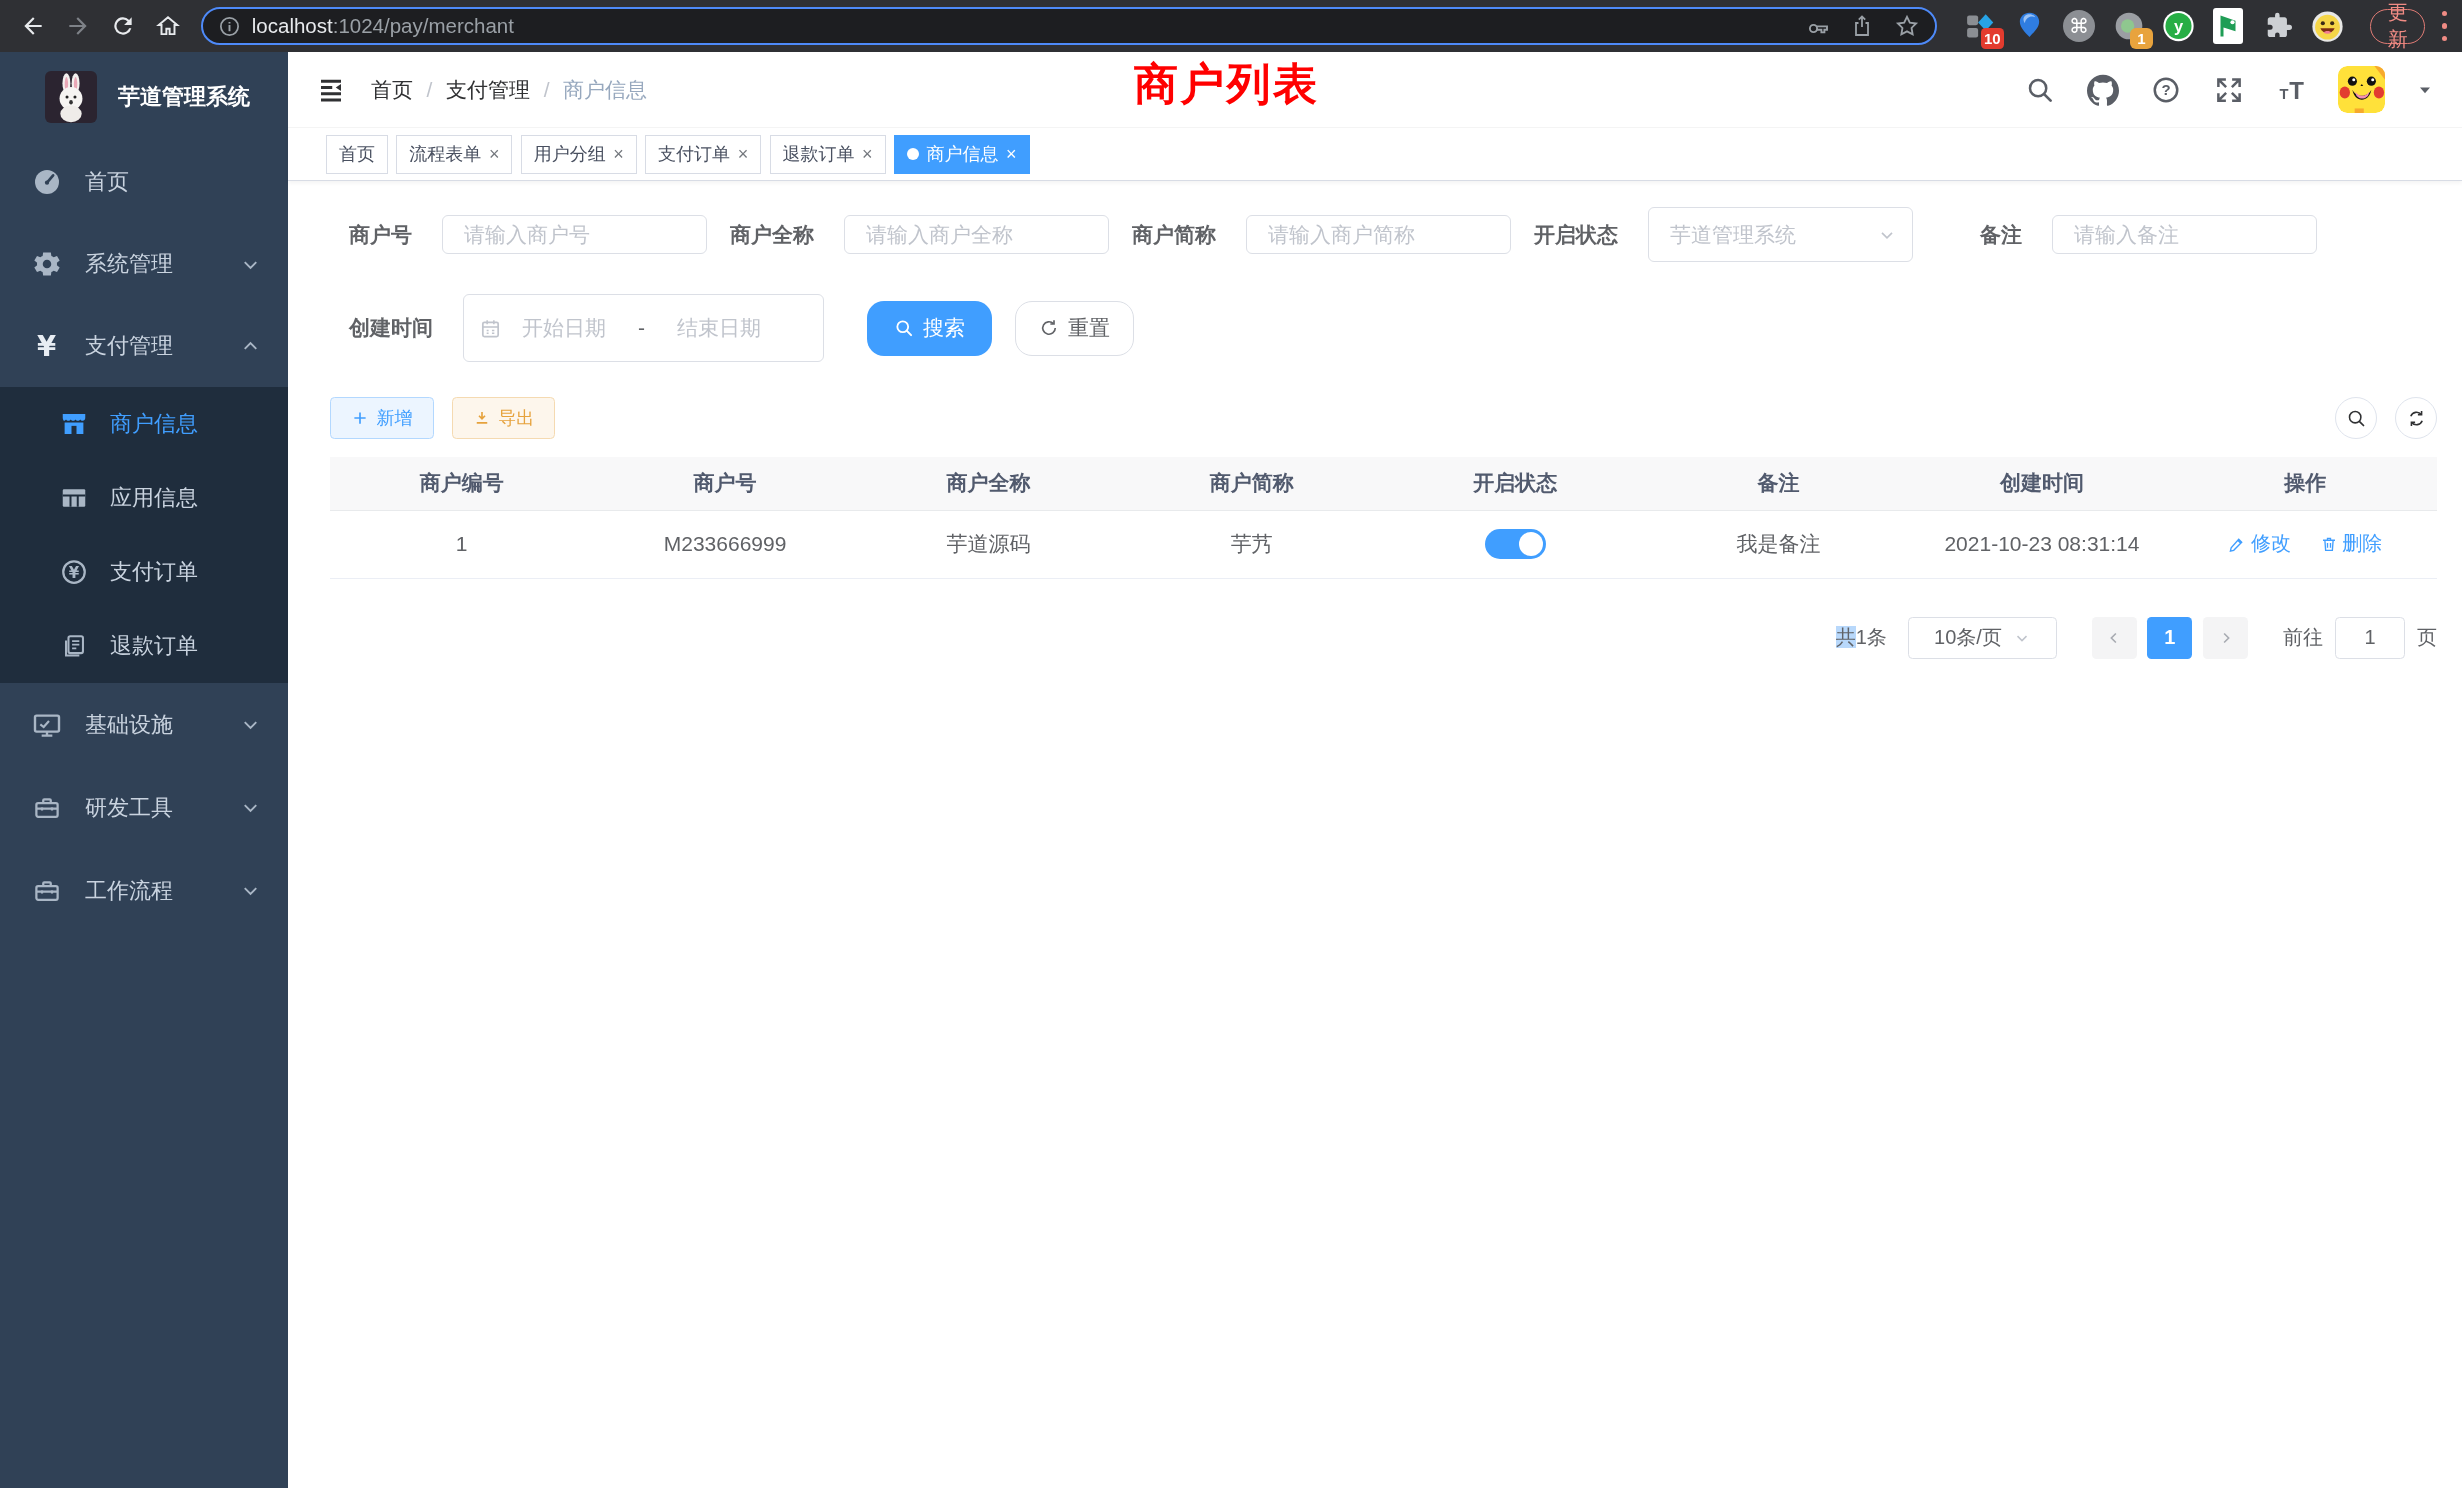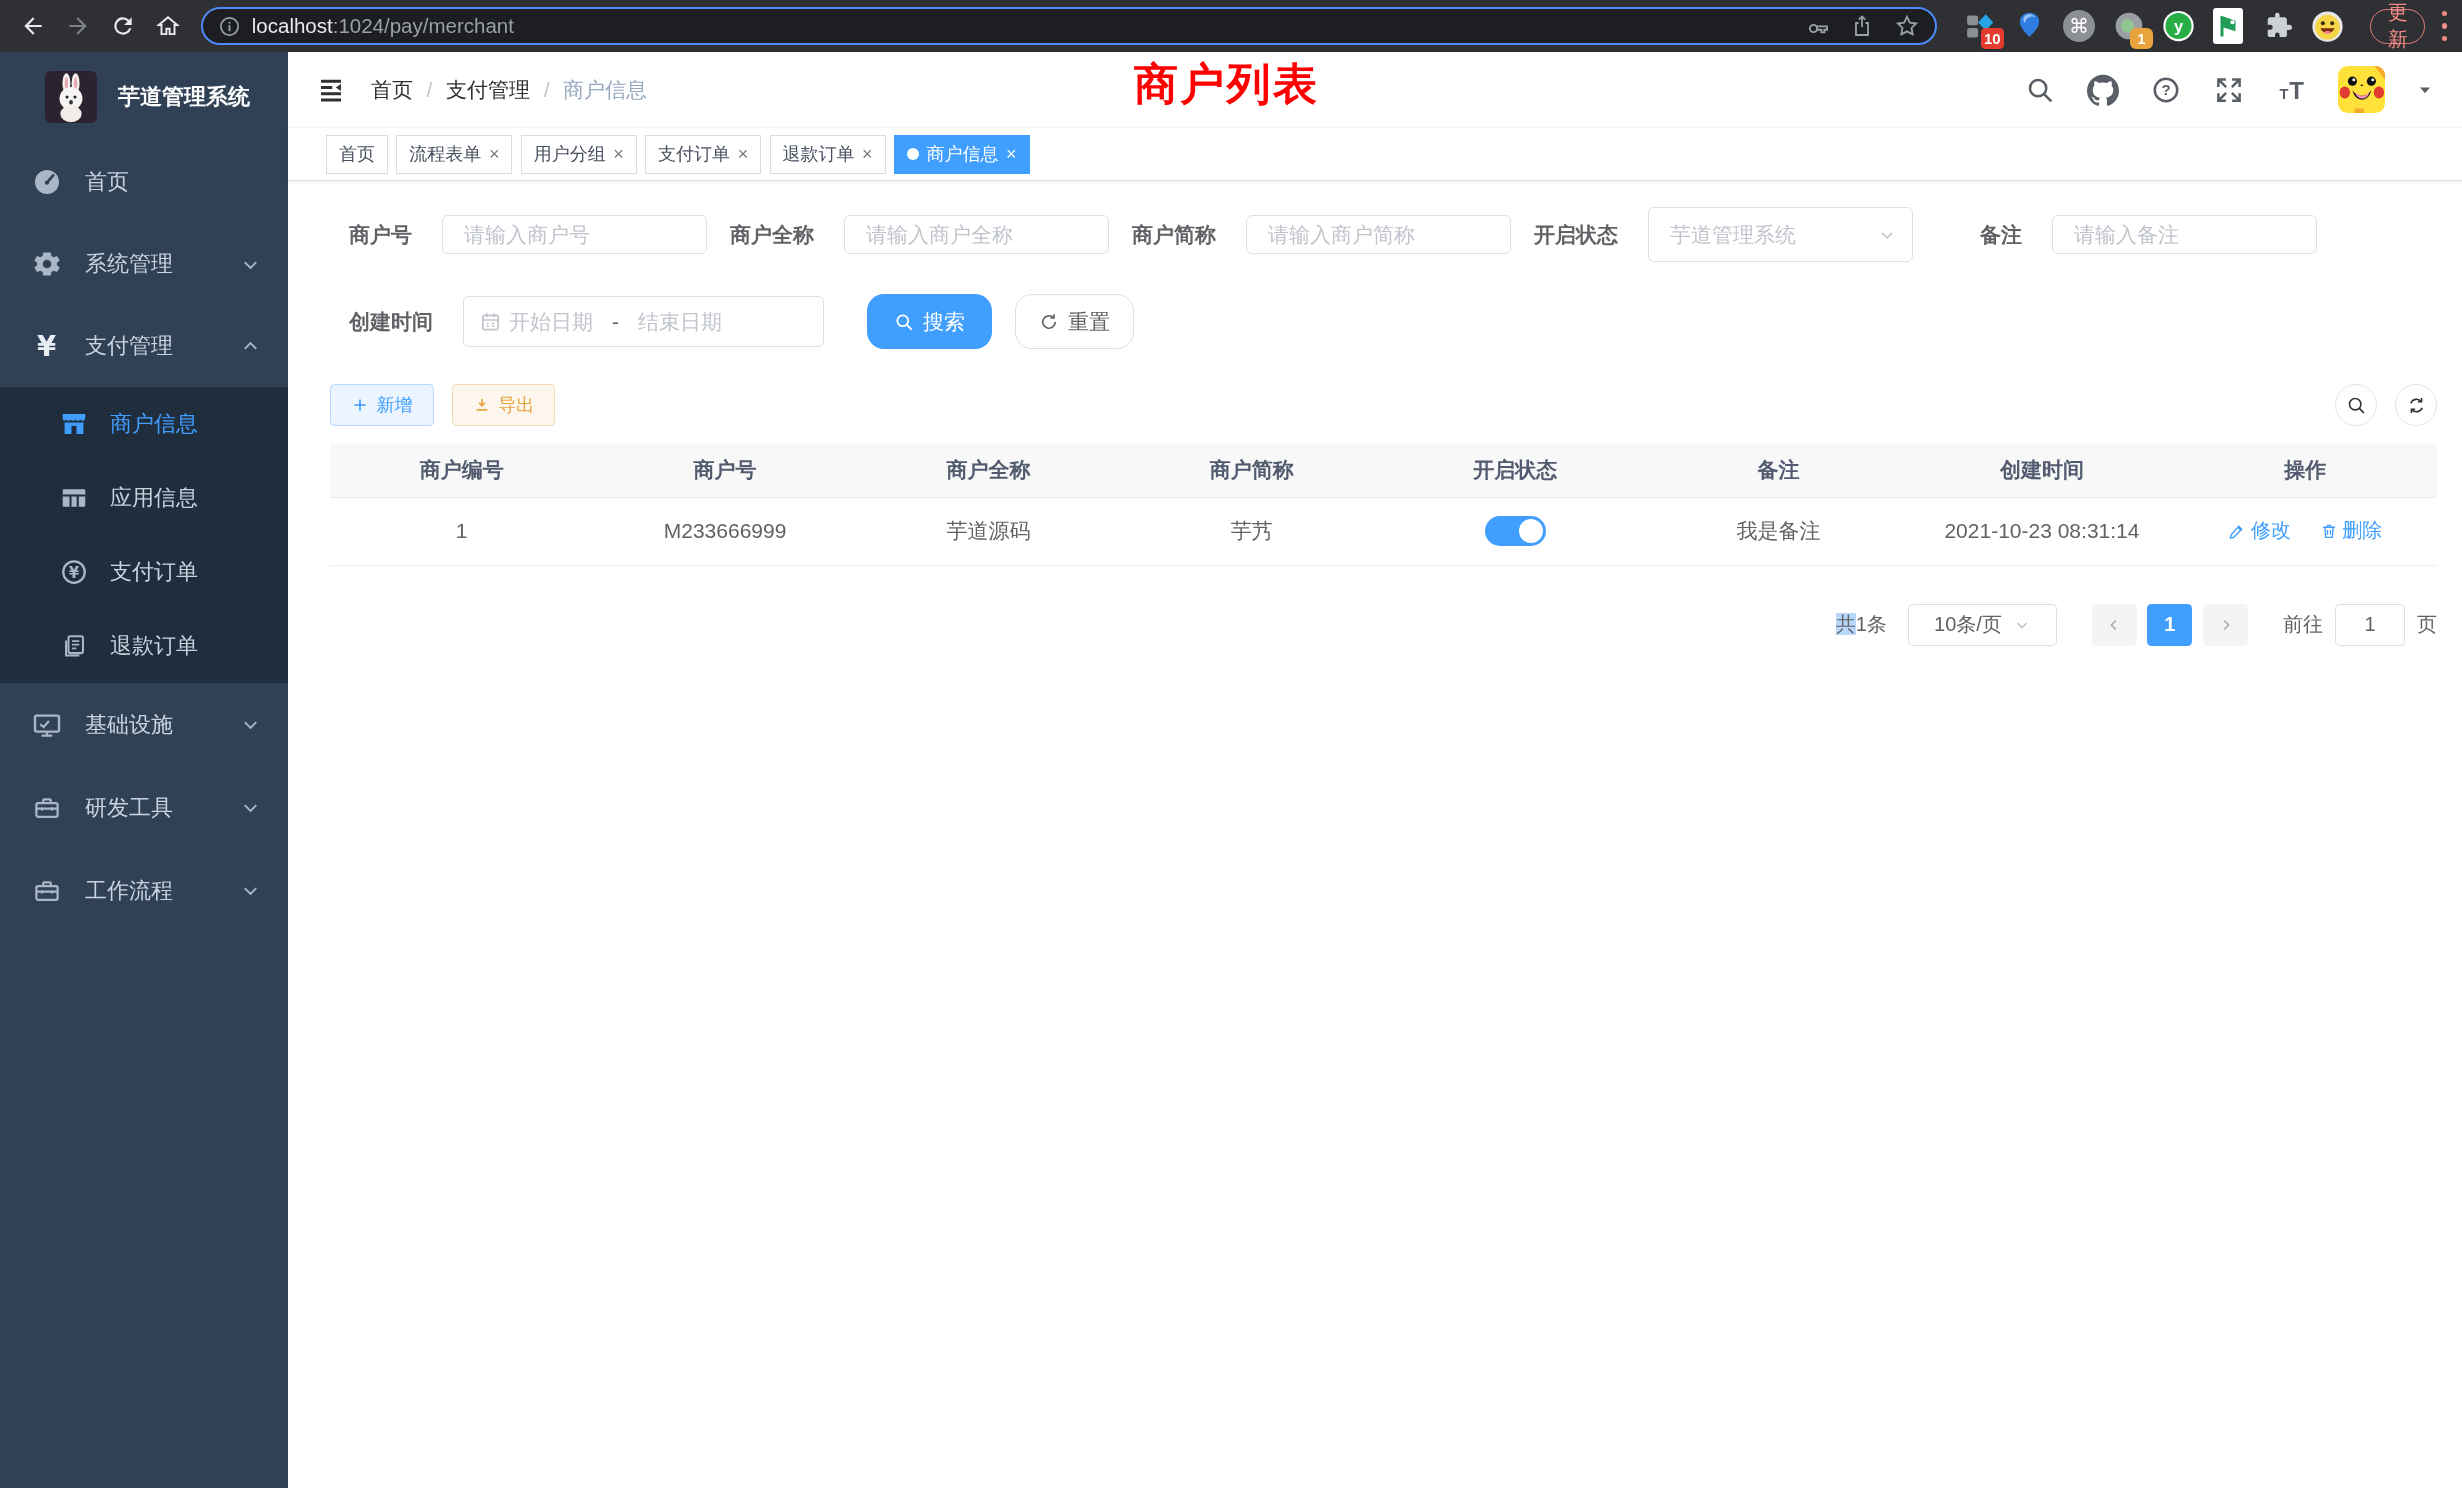--- a/index.html
+++ b/index.html
@@ -78,22 +78,22 @@
   .frow { display:flex; align-items:center; margin-bottom:32px; }
   .fitem { display:flex; align-items:center; margin-right:23px; }
   .flabel { font-size:21px; font-weight:bold; color:#606266; padding-right:30px; white-space:nowrap; }
   .tin { width:265px; height:39px; border:1.5px solid #dcdfe6; border-radius:6px; font-size:21px;
     color:#606266; padding:0 21px; outline:none; background:#fff; }
   .tin::placeholder { color:#c0c4cc; }
   .fsel { width:265px; height:55px; border:1.5px solid #dcdfe6; border-radius:6px; display:flex;
     align-items:center; padding:0 15px 0 21px; color:#c0c4cc; font-size:21px; background:#fff; }
   .fsel .ph { flex:1; }
   .fitem.remark { margin-left:44px; }
-  .daterange { width:361px; height:51px; border:1.5px solid #dcdfe6; border-radius:6px; display:flex;
-    align-items:center; padding:0 15px; gap:7px; background:#fff; }
+  .daterange { width:361px; height:68px; border:1.5px solid #dcdfe6; border-radius:6px; display:flex;
+    align-items:center; padding:0 15px; gap:20px; background:#fff; }
   .daterange .ph { color:#c0c4cc; font-size:21px; }
   .daterange .sep { color:#606266; font-size:21px; margin:0 12px; }
   .btn { height:55px; border-radius:17px; font-size:21px; display:flex; align-items:center;
     justify-content:center; gap:9px; border:1.5px solid transparent; cursor:pointer; }
   .btn-primary { background:#409eff; color:#fff; padding:0 26px; margin-left:20px; }
   .btn-plain { background:#fff; color:#606266; border-color:#dcdfe6; padding:0 23px; margin-left:23px; }
   .toolbar { display:flex; align-items:center; margin-top:35px; }
   .btn-mini { height:42px; border-radius:4.5px; font-size:18px; padding:0 20px; gap:7.6px;
     display:flex; align-items:center; cursor:pointer; }
   .btn-add { background:#ecf5ff; border:1.5px solid #b3d8ff; color:#409eff; }

